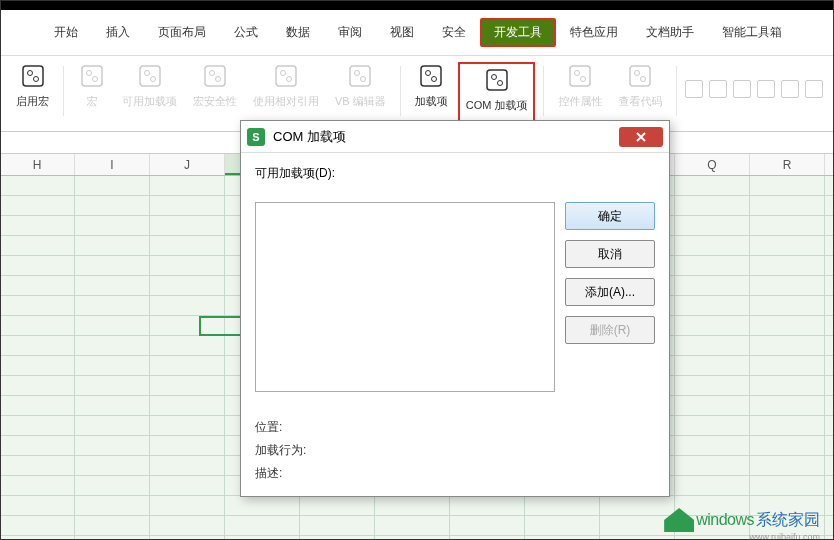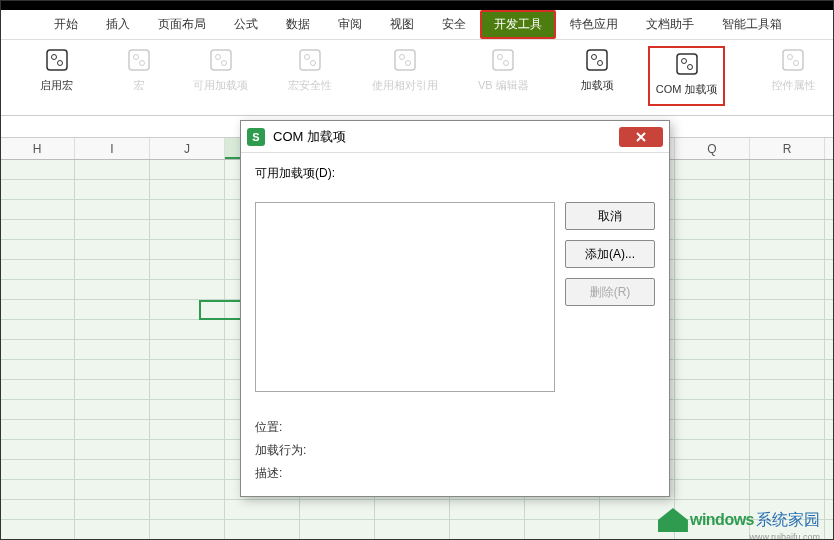--- a/index.html
+++ b/index.html
@@ -2,32 +2,32 @@
 <html><head>
 <meta charset="utf-8">
 <style>
 * { margin: 0; padding: 0; box-sizing: border-box; }
 body { font-family: "Microsoft YaHei", Arial, sans-serif; font-size: 12px; background: #f9f9f9; width: 834px; height: 540px; position: relative; overflow: hidden; }
 
 
 .topbar { height: 10px; background: #000; }
 
 
-.tabstrip { display: flex; align-items: center; background: #fff; height: 30px; padding-left: 40px; border-bottom: 1px solid #ddd; }
+.tabstrip { display: flex; align-items: center; background: #fff; height: 46px; padding-left: 40px; border-bottom: 1px solid #ddd; }
 .tab { padding: 6px 14px; color: #333; cursor: pointer; }
 .tab.active { background: #4d7c0f; color: #fff; border-radius: 2px; }
 .tab.highlight { border: 2px solid #d93025; padding: 4px 12px; }
 
 
 .ribbon { display: flex; align-items: flex-start; background: #fff; height: 76px; padding: 6px 10px 0 10px; border-bottom: 1px solid #ccc; gap: 4px; }
 .rgroup { display: flex; flex-direction: column; align-items: center; justify-content: flex-start; padding: 0 6px; color: #999; }
 .rgroup.enabled { color: #333; }
 .rgroup .icon { width: 28px; height: 28px; display: flex; align-items: center; justify-content: center; margin-bottom: 4px; }
 .rgroup .lbl { font-size: 11px; white-space: nowrap; }
-.rgroup.tall { height: 60px; margin-left: 24px; }
+.rgroup.tall { height: 60px; }
 .rgroup.highlighted { border: 2px solid #d93025; padding: 2px 6px; }
 .rgroup.dim { opacity: 0.5; }
 .sep { width: 1px; height: 50px; background: #e5e5e5; margin: 4px 4px 0; }
 .smallicons { display: flex; gap: 6px; align-items: center; padding-top: 18px; color: #bbb; }
 .smallicons span { width: 18px; height: 18px; border: 1px solid #ccc; border-radius: 2px; display: flex; align-items: center; justify-content: center; font-size: 10px; }
 
 
 .formulabar { height: 22px; background: #fff; border-bottom: 1px solid #ccc; }
 
 
@@ -52,21 +52,21 @@
 .listbox { flex: 1; height: 190px; border: 1px solid #aaa; background: #fff; }
 .btncol { width: 90px; display: flex; flex-direction: column; gap: 10px; }
 .btn { height: 28px; border: 1px solid #8a8a8a; background: #f2f2f2; cursor: pointer; font-size: 12px; border-radius: 2px; }
 .btn.primary { background: linear-gradient(#eaf3fb, #cfe4f7); border-color: #6fa8d8; }
 .btn:disabled { color: #aaa; cursor: default; }
 .meta { margin-top: 24px; line-height: 1.9; color: #333; }
 
 
 .watermark { position: absolute; right: 14px; bottom: 8px; display: flex; align-items: center; gap: 2px; }
 .wm-house { width: 30px; height: 24px; background: #2e9b4f; clip-path: polygon(0 50%, 50% 0, 100% 50%, 100% 100%, 0 100%); position: relative; }
-.wm-txt1 { color: #2e9b4f; font-size: 16px; font-weight: bold; letter-spacing: -0.5px; }
+.wm-txt1 { color: #2e9b4f; font-size: 16px; font-weight: normal; letter-spacing: -0.5px; }
 .wm-txt2 { color: #2b6fb3; font-size: 16px; font-weight: normal; }
 .wm-sub { position: absolute; right: 14px; bottom: -2px; font-size: 9px; color: #999; }
 
 
 .shell { border: 1px solid #333; width: 834px; height: 540px; position: absolute; top: 0; left: 0; pointer-events: none; }
 
 svg { display: block; }
 </style>
 </head>
 <body>
@@ -499,20 +499,21 @@
       <svg width="14" height="14" viewBox="0 0 14 14">
           <path d="M3 3 L11 11 M11 3 L3 11" stroke="#fff" stroke-width="2" fill="none"></path>
         </svg>
     </div>
   </div>
   <div class="dlg-body">
     <div class="dlg-label">可用加载项(D):</div>
     <div class="dlg-row">
       <div class="listbox"></div>
       <div class="btncol">
+        <button class="btn primary">确定</button>
         <button class="btn">取消</button>
         <button class="btn">添加(A)...</button>
         <button class="btn" disabled="">删除(R)</button>
       </div>
     </div>
     <div class="meta">
       <div>位置:</div>
       <div>加载行为:</div>
       <div>描述:</div>
     </div>

